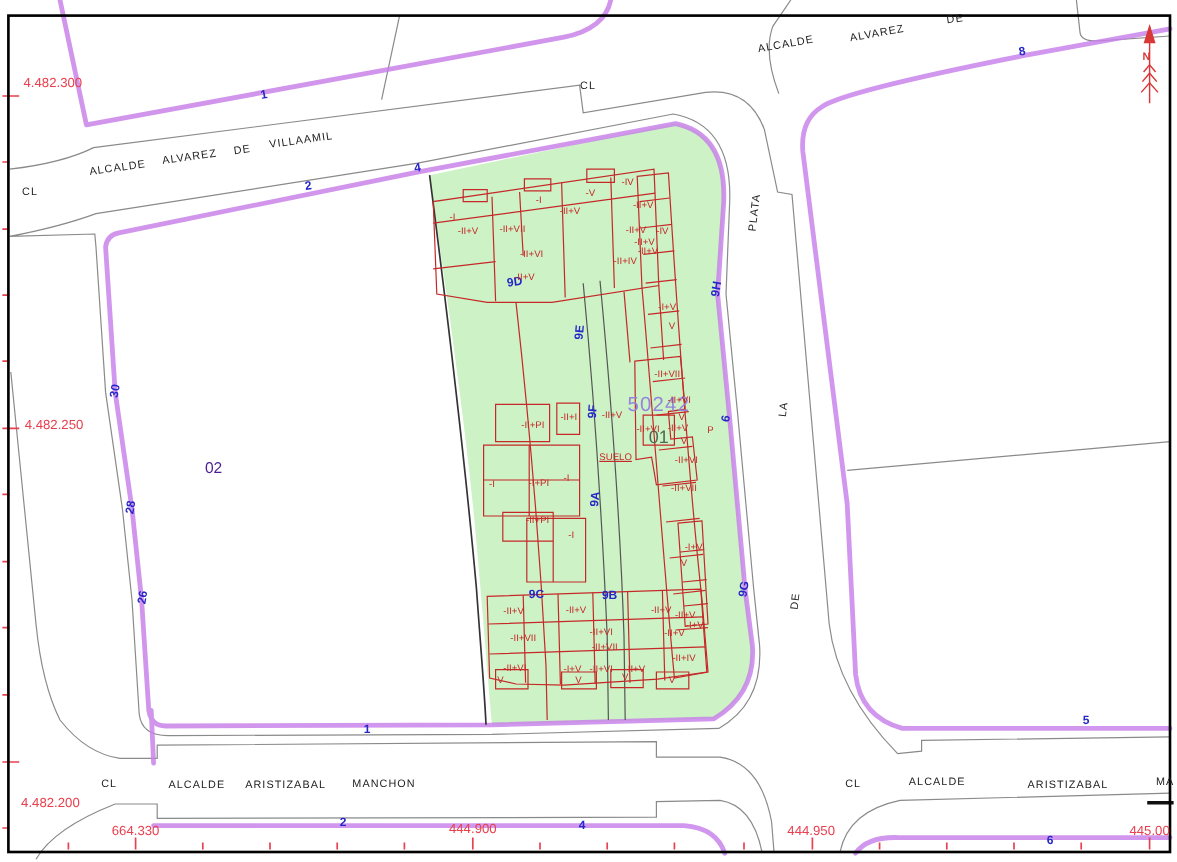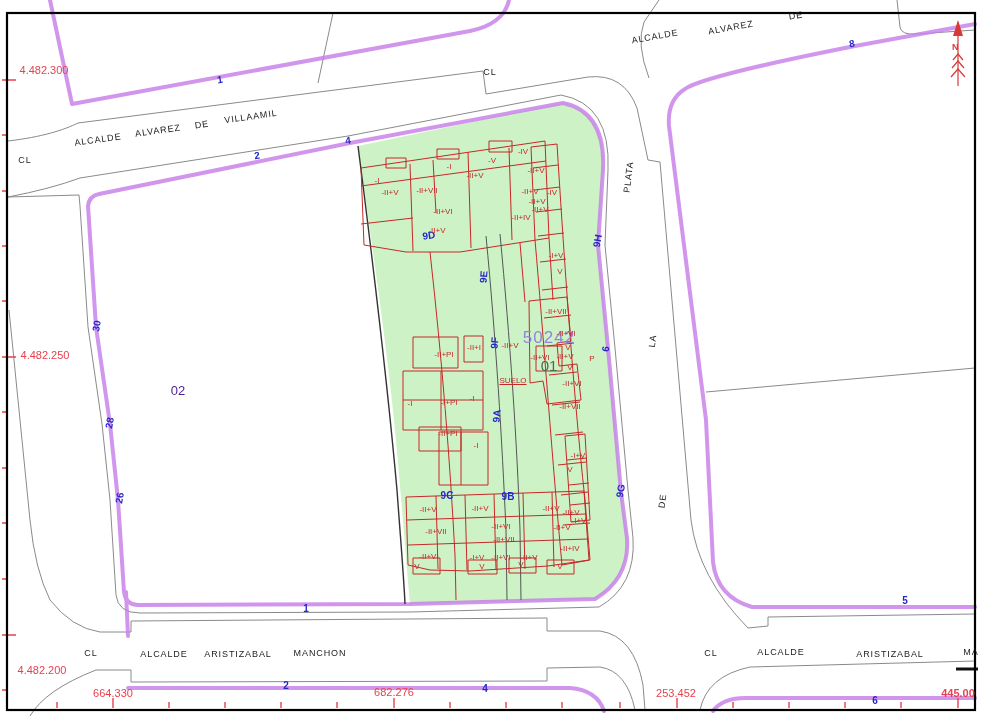--- a/index.html
+++ b/index.html
@@ -90,23 +90,23 @@
 
   <div id="labels">
     <span class="lbl north" style="left:952px;top:43px">N</span>
   <span class="lbl pnum" style="left: 549px; top: 337px; transform: translate(-50%, -50%) rotate(0deg);">50242</span>
       <span class="lbl b01" style="left: 549px; top: 365px; transform: translate(-50%, -50%) rotate(0deg); text-align: right;">01</span>
       <span class="lbl b02" style="left: 178px; top: 390px; transform: translate(-50%, -50%) rotate(0deg);">02</span>
       <span class="lbl coord" style="left: 44px; top: 70px; transform: translate(-50%, -50%) rotate(0deg);">4.482.300</span>
       <span class="lbl coord" style="left: 45px; top: 355px; transform: translate(-50%, -50%) rotate(0deg);">4.482.250</span>
       <span class="lbl coord" style="left: 42px; top: 634px; transform: translate(-50%, -50%) rotate(0deg); margin-top: 36px;">4.482.200</span>
       <span class="lbl coord" style="left: 113px; top: 693px; transform: translate(-50%, -50%) rotate(0deg);">664.330</span>
-      <span class="lbl coord" style="left: 394px; top: 692px; transform: translate(-50%, -50%) rotate(0deg);">682.276</span>
-      <span class="lbl coord" style="left: 676px; top: 693px; transform: translate(-50%, -50%) rotate(0deg);">253.452</span>
-      <span class="lbl coord" style="left: 958px; top: 693px; transform: translate(-50%, -50%) rotate(0deg); font-weight: bold;">445.00</span>
+      <span class="lbl coord" style="left: 394px; top: 692px; transform: translate(-50%, -50%) rotate(0deg);">444.900</span>
+      <span class="lbl coord" style="left: 676px; top: 693px; transform: translate(-50%, -50%) rotate(0deg);">444.950</span>
+      <span class="lbl coord" style="left: 958px; top: 693px; transform: translate(-50%, -50%) rotate(0deg);">445.00</span>
       <span class="lbl street" style="left: 25px; top: 160px; transform: translate(-50%, -50%) rotate(0deg);">CL</span>
       <span class="lbl street" style="left: 98px; top: 140px; transform: translate(-50%, -50%) rotate(-8deg);">ALCALDE</span>
       <span class="lbl street" style="left: 158px; top: 131px; transform: translate(-50%, -50%) rotate(-8deg);">ALVAREZ</span>
       <span class="lbl street" style="left: 202px; top: 125px; transform: translate(-50%, -50%) rotate(-8deg);">DE</span>
       <span class="lbl street" style="left: 251px; top: 117px; transform: translate(-50%, -50%) rotate(-8deg);">VILLAAMIL</span>
       <span class="lbl street" style="left: 490px; top: 72px; transform: translate(-50%, -50%) rotate(0deg);">CL</span>
       <span class="lbl street" style="left: 655px; top: 37px; transform: translate(-50%, -50%) rotate(-10deg);">ALCALDE</span>
       <span class="lbl street" style="left: 731px; top: 28px; transform: translate(-50%, -50%) rotate(-10deg);">ALVAREZ</span>
       <span class="lbl street" style="left: 796px; top: 16px; transform: translate(-50%, -50%) rotate(-8deg);">DE</span>
       <span class="lbl street" style="left: 629px; top: 177px; transform: translate(-50%, -50%) rotate(-83deg);">PLATA</span>

